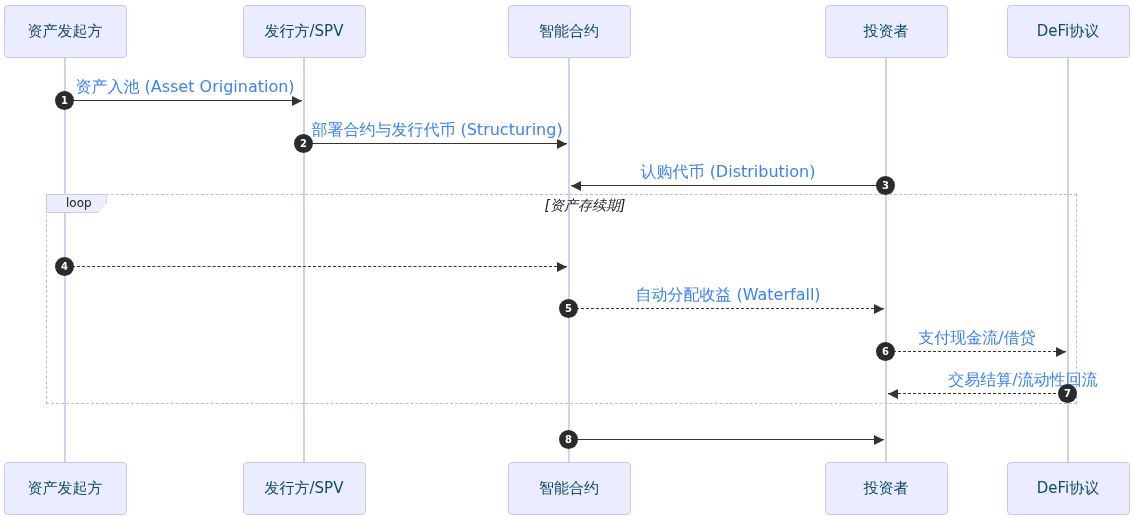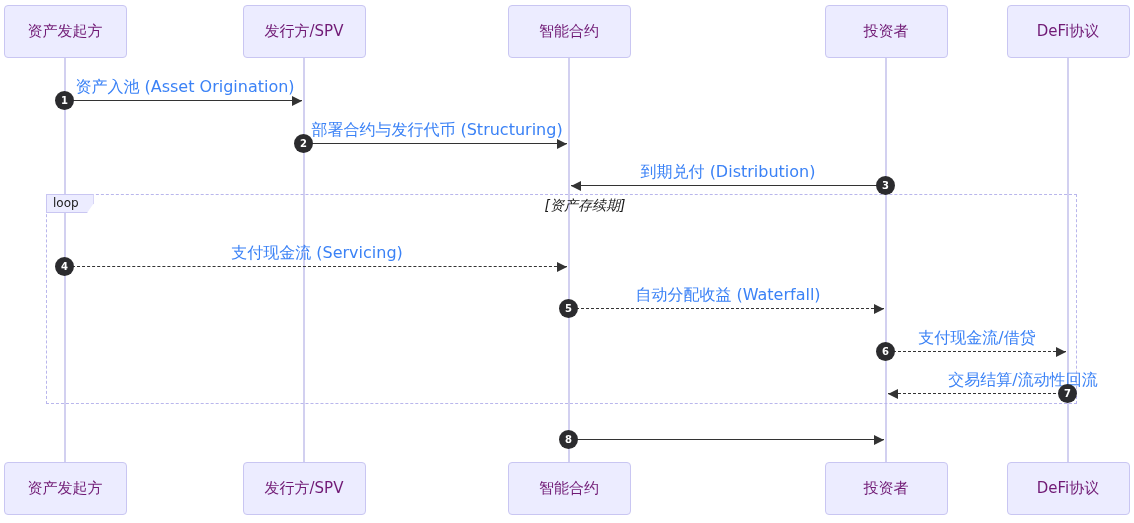--- a/index.html
+++ b/index.html
@@ -16,21 +16,21 @@
     box-sizing: border-box;
     width: 123px;
     height: 53px;
     background: #ECECFF;
     border: 1px solid #c9c6f2;
     border-radius: 4px;
     display: flex;
     align-items: center;
     justify-content: center;
     font-size: 15px;
-    color: #701a75;
+    color: #0c4a6e;
     z-index: 4;
   }
   .lifeline {
     position: absolute;
     width: 2px;
     background: #d2d0f0;
     z-index: 1;
   }
   .loop-box {
     position: absolute;
@@ -39,21 +39,21 @@
     z-index: 2;
     background: transparent;
   }
   .loop-tab {
     position: absolute;
     box-sizing: border-box;
     background: #ECECFF;
     border: 1px solid #c9c6f2;
     font-size: 12px;
     color: #1a1a1a;
-    padding: 1px 14px 2px 6px;
+    padding: 1px 14px 2px 19px;
     clip-path: polygon(0 0, 100% 0, 100% 50%, 86% 100%, 0 100%);
     z-index: 3;
   }
   .loop-condition {
     position: absolute;
     transform: translateX(-50%);
     font-size: 14px;
     color: #1a1a1a;
     white-space: nowrap;
     z-index: 3;
@@ -110,25 +110,24 @@
     <div class="msg-line solid" style="left: 67px; top: 100px; width: 235px;"></div>
     <div class="arrow-head right" style="left: 292px; top: 96px;"></div>
     <div class="msg-label" style="left: 185px; top: 77px;">资产入池 (Asset Origination)</div>
     <div class="seq-badge" style="left: 55px; top: 91px;">1</div>
     <div class="msg-line solid" style="left: 306px; top: 143px; width: 261px;"></div>
     <div class="arrow-head right" style="left: 557px; top: 139px;"></div>
     <div class="msg-label" style="left: 437px; top: 120px;">部署合约与发行代币 (Structuring)</div>
     <div class="seq-badge" style="left: 294px; top: 134px;">2</div>
     <div class="msg-line solid" style="left: 571px; top: 185px; width: 313px;"></div>
     <div class="arrow-head left" style="left: 571px; top: 181px;"></div>
-    <div class="msg-label" style="left: 728px; top: 162px;">到期兑付 (Distribution)</div>
+    <div class="msg-label" style="left: 728px; top: 162px;">认购代币 (Distribution)</div>
     <div class="seq-badge" style="left: 876px; top: 176px;">3</div>
     <div class="msg-line dotted" style="left: 67px; top: 266px; width: 500px;"></div>
     <div class="arrow-head right" style="left: 557px; top: 262px;"></div>
-    <div class="msg-label" style="left: 317px; top: 243px;">支付现金流 (Servicing)</div>
     <div class="seq-badge" style="left: 55px; top: 257px;">4</div>
     <div class="msg-line dotted" style="left: 571px; top: 308px; width: 313px;"></div>
     <div class="arrow-head right" style="left: 874px; top: 304px;"></div>
     <div class="msg-label" style="left: 728px; top: 285px;">自动分配收益 (Waterfall)</div>
     <div class="seq-badge" style="left: 559px; top: 299px;">5</div>
     <div class="msg-line dotted" style="left: 888px; top: 351px; width: 178px;"></div>
     <div class="arrow-head right" style="left: 1056px; top: 347px;"></div>
     <div class="msg-label" style="left: 977px; top: 328px;">支付现金流/借贷</div>
     <div class="seq-badge" style="left: 876px; top: 342px;">6</div>
     <div class="msg-line dotted" style="left: 888px; top: 393px; width: 178px;"></div>

